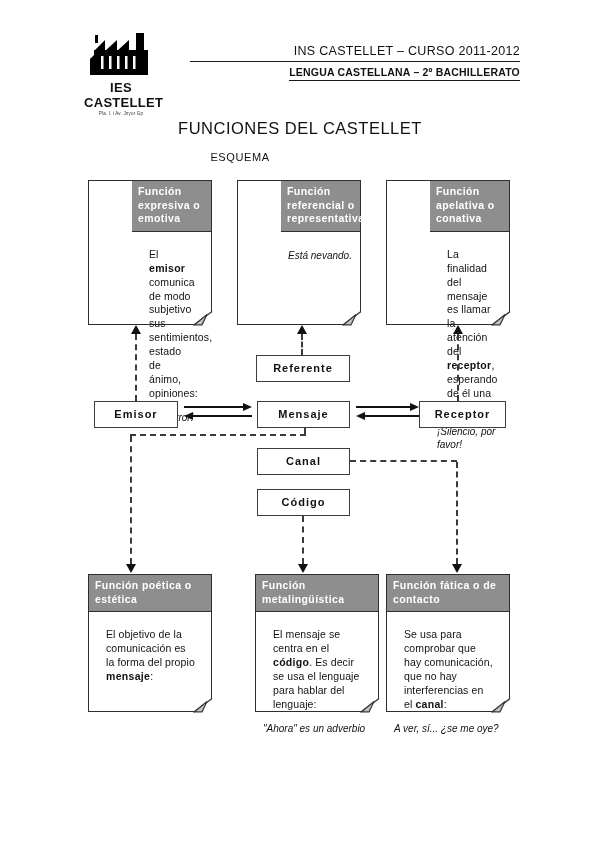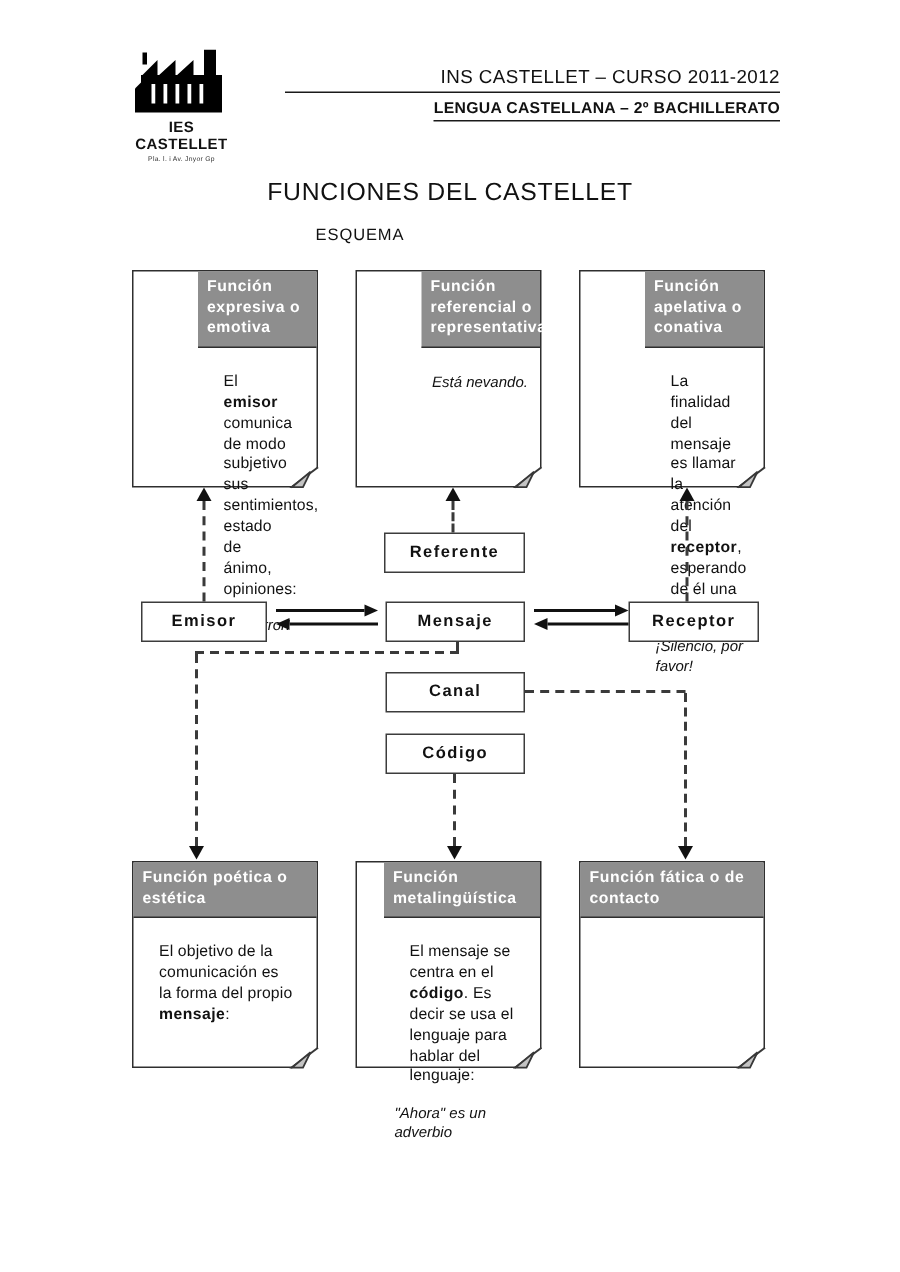--- a/index.html
+++ b/index.html
@@ -4,21 +4,21 @@
 <style>
   html,body{margin:0;padding:0;background:#e9e9e9;}
   .page{
     position:relative;width:600px;height:848px;background:#ffffff;
     font-family:"Liberation Sans",sans-serif;color:#111;overflow:hidden;
     margin:0 auto;
   }
   
   .logo{position:absolute;left:84px;top:33px;width:74px;text-align:center;}
   .logo svg{display:block;margin:0 auto;}
-  .logo-name{font-size:10px;font-weight:bold;letter-spacing:.3px;margin-top:1px;}
+  .logo-name{font-size:13px;font-weight:bold;letter-spacing:.3px;margin-top:1px;}
   .logo-sub{font-size:4.5px;color:#333;letter-spacing:.2px;margin-top:1px;}
   .head-right{position:absolute;right:80px;top:44px;width:330px;text-align:right;}
   .head-line1{font-size:12.5px;letter-spacing:.3px;padding-bottom:3px;
     border-bottom:1.5px solid #1a1a1a;}
   .head-line2{display:inline-block;font-size:10.5px;font-weight:bold;letter-spacing:.2px;
     margin-top:2px;padding-bottom:2px;border-bottom:1.5px solid #1a1a1a;}
   
   .doc-title{position:absolute;left:0;top:119px;width:600px;text-align:center;
     font-size:16.5px;letter-spacing:.5px;}
   .doc-subtitle{position:absolute;left:0;top:151px;width:480px;text-align:center;
@@ -180,35 +180,39 @@
     <div class="fbox-body">
       <p class="desc"><span>El objetivo de la comunicación es la forma del propio </span><b>mensaje</b><span>:</span></p>
     </div>
     <svg class="fold" width="22" height="22" viewBox="0 0 22 22">
       <polygon points="3,22 22,7 22,22" fill="#ffffff"></polygon>
       <line x1="3" y1="21" x2="21" y2="7.5" stroke="#383838" stroke-width="1.4"></line>
       <polygon points="3.5,20.8 16,10.5 11,20.8" fill="#c4c4c4" stroke="#383838" stroke-width="1.2"></polygon>
     </svg>
   </div>
 
-  <div class="fbox fbox-bottom" style="left:237px;top:574px;padding-left:18px;">
+  <div class="fbox fbox-bottom" style="left:255px;top:574px;">
     <div class="fbox-header">Función metalingüística</div>
     <div class="fbox-body">
       <p class="desc"><span>El mensaje se centra en el </span><b>código</b><span>. Es decir se usa el lenguaje para hablar del lenguaje:</span></p>
       <p class="example">"Ahora" es un adverbio</p>
     </div>
     <svg class="fold" width="22" height="22" viewBox="0 0 22 22">
       <polygon points="3,22 22,7 22,22" fill="#ffffff"></polygon>
       <line x1="3" y1="21" x2="21" y2="7.5" stroke="#383838" stroke-width="1.4"></line>
       <polygon points="3.5,20.8 16,10.5 11,20.8" fill="#c4c4c4" stroke="#383838" stroke-width="1.2"></polygon>
     </svg>
   </div>
 
   <div class="fbox fbox-bottom" style="left:386px;top:574px;">
     <div class="fbox-header">Función fática o de contacto</div>
+    <div class="fbox-body">
+      <p class="desc"><span>Se usa para comprobar que hay comunicación, que no hay interferencias en el </span><b>canal</b><span>:</span></p>
+      <p class="example">A ver, sí... ¿se me oye?</p>
+    </div>
     <svg class="fold" width="22" height="22" viewBox="0 0 22 22">
       <polygon points="3,22 22,7 22,22" fill="#ffffff"></polygon>
       <line x1="3" y1="21" x2="21" y2="7.5" stroke="#383838" stroke-width="1.4"></line>
       <polygon points="3.5,20.8 16,10.5 11,20.8" fill="#c4c4c4" stroke="#383838" stroke-width="1.2"></polygon>
     </svg>
   </div>
 
 </div>
 
 </body></html>

